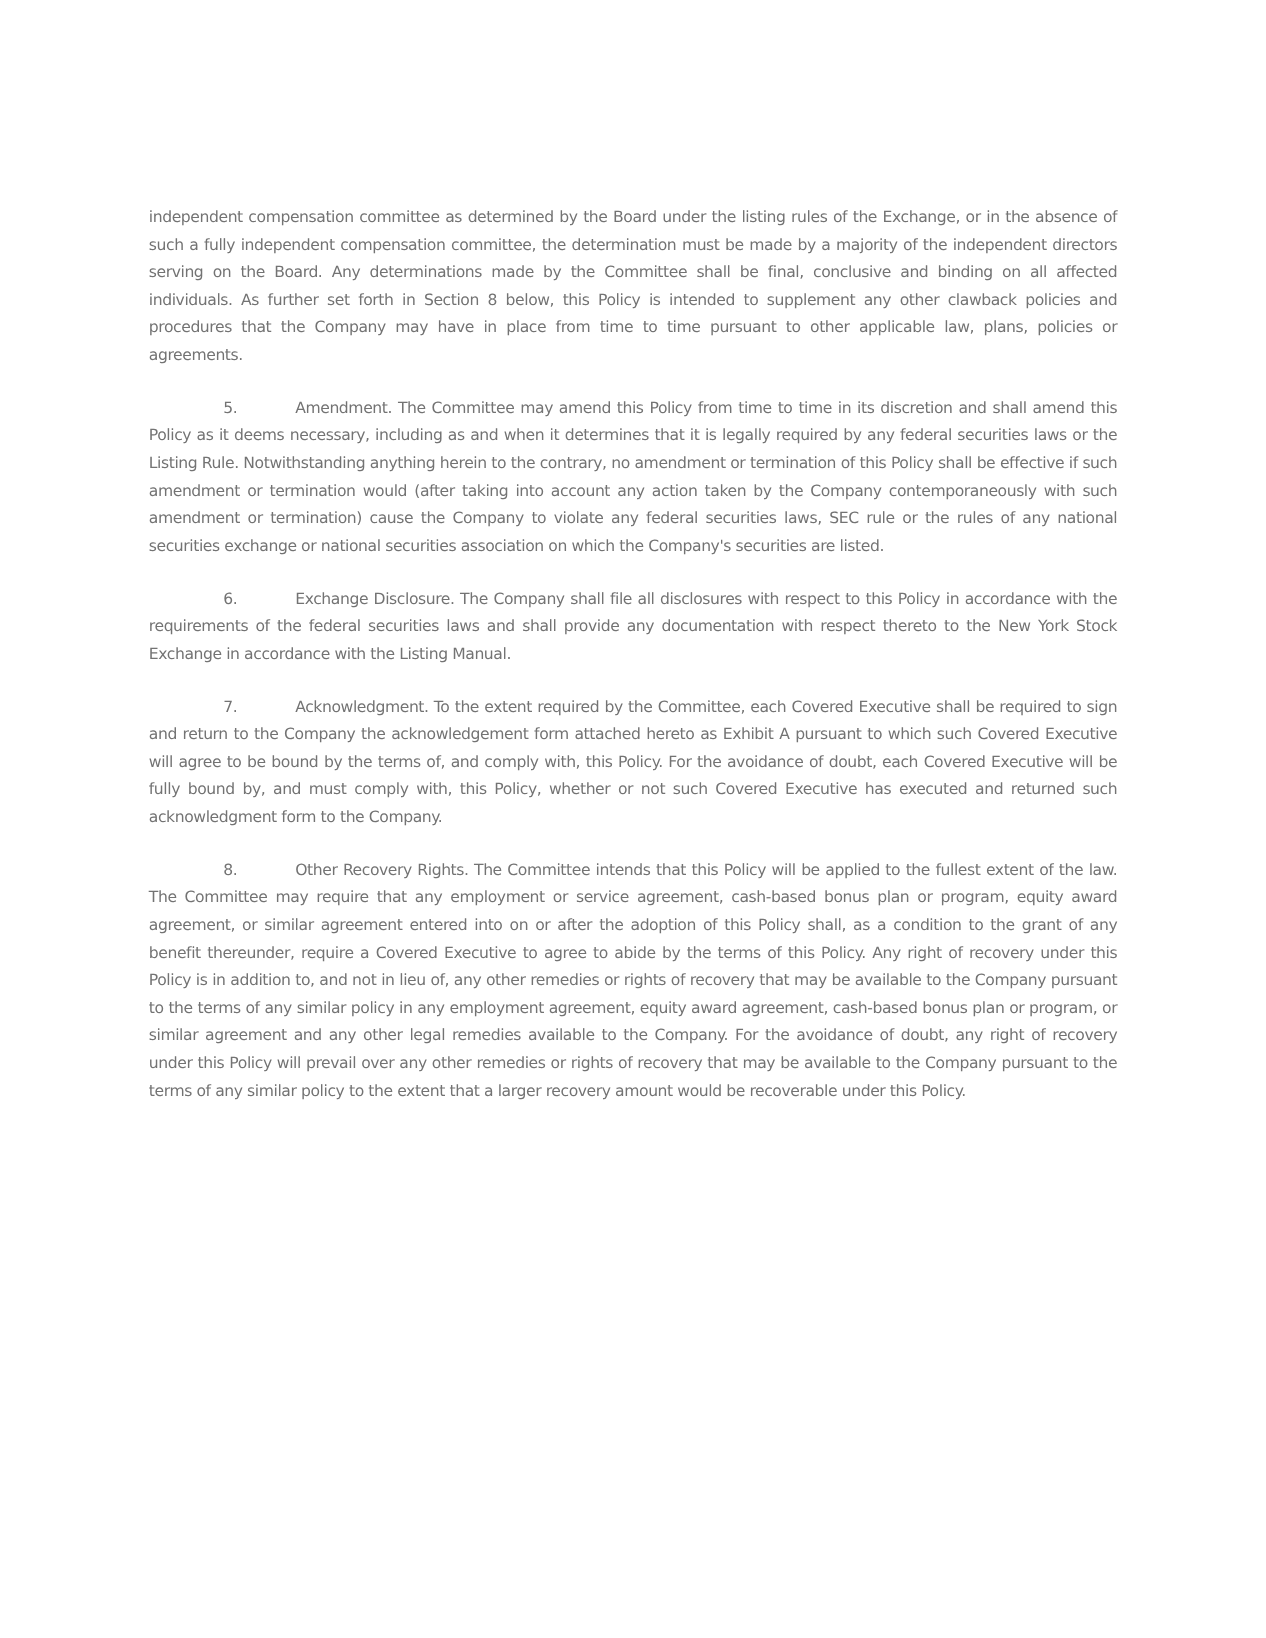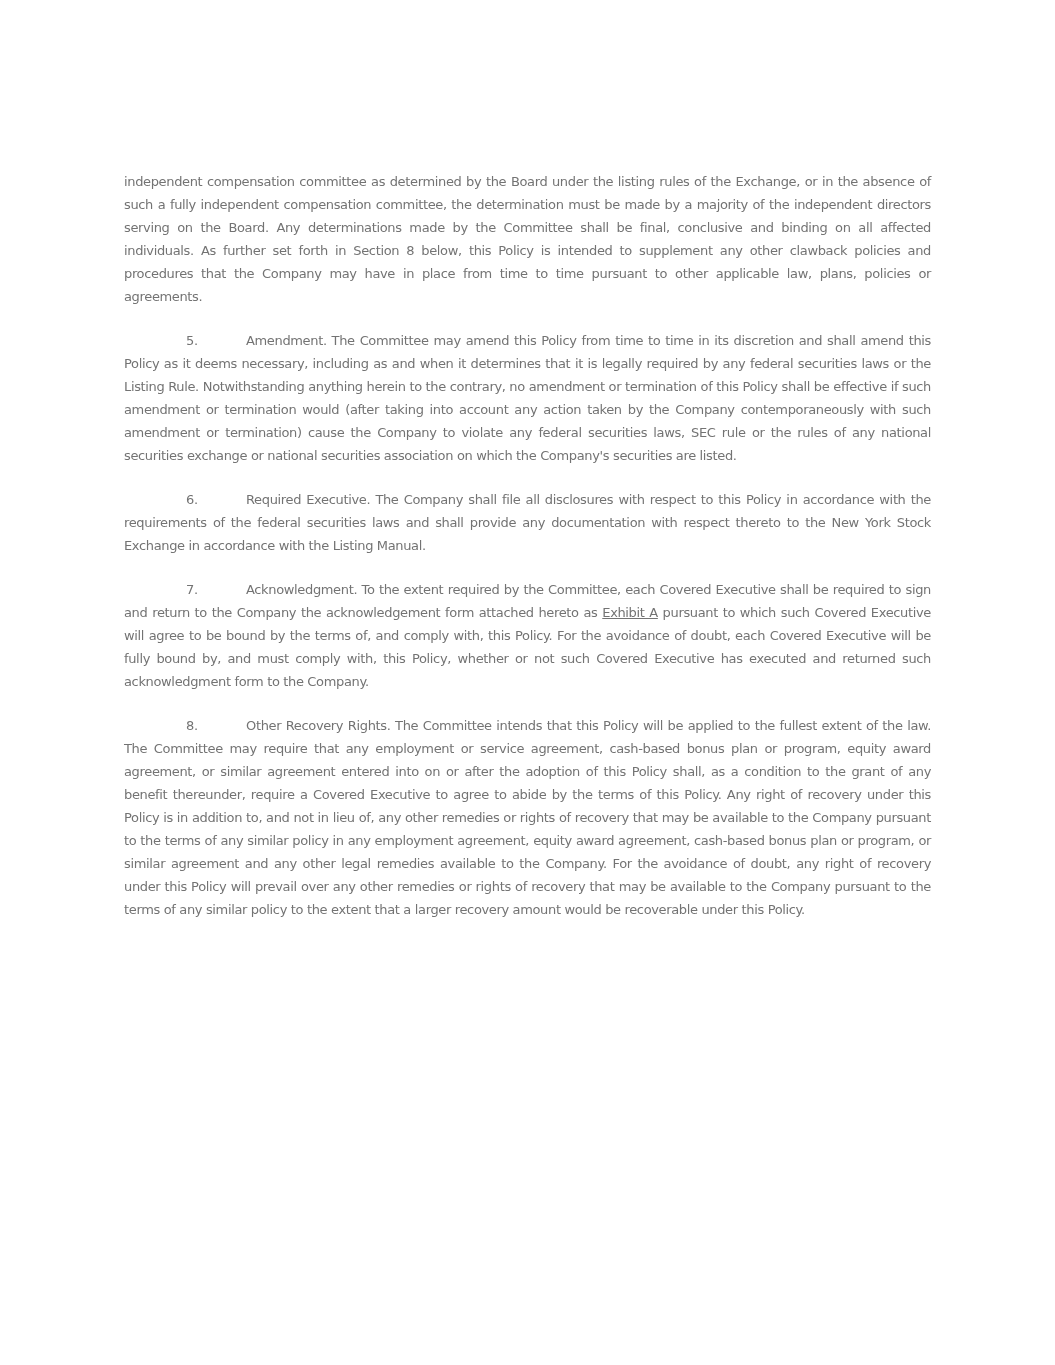--- a/index.html
+++ b/index.html
@@ -33,31 +33,30 @@
     }
     .num {
       display: inline-block;
       width: 60px;
       margin-left: 62px;
     }
     .heading {
       font-weight: normal;
     }
     .link {
-      text-decoration: underline;
     }
   </style>
 </head>
 <body>
 
 <div class="page">
 
   <p class="para">independent compensation committee as determined by the Board under the listing rules of the Exchange, or in the absence of such a fully independent compensation committee, the determination must be made by a majority of the independent directors serving on the Board. Any determinations made by the Committee shall be final, conclusive and binding on all affected individuals. As further set forth in Section 8 below, this Policy is intended to supplement any other clawback policies and procedures that the Company may have in place from time to time pursuant to other applicable law, plans, policies or agreements.</p>
 
   <p class="para"><span class="num">5.</span><span class="heading">Amendment.</span><span> The Committee may amend this Policy from time to time in its discretion and shall amend this Policy as it deems necessary, including as and when it determines that it is legally required by any federal securities laws or the Listing Rule. Notwithstanding anything herein to the contrary, no amendment or termination of this Policy shall be effective if such amendment or termination would (after taking into account any action taken by the Company contemporaneously with such amendment or termination) cause the Company to violate any federal securities laws, SEC rule or the rules of any national securities exchange or national securities association on which the Company's securities are listed.</span></p>
 
-  <p class="para"><span class="num">6.</span><span class="heading">Required Executive.</span><span> The Company shall file all disclosures with respect to this Policy in accordance with the requirements of the federal securities laws and shall provide any documentation with respect thereto to the New York Stock Exchange in accordance with the Listing Manual.</span></p>
+  <p class="para"><span class="num">6.</span><span class="heading">Exchange Disclosure.</span><span> The Company shall file all disclosures with respect to this Policy in accordance with the requirements of the federal securities laws and shall provide any documentation with respect thereto to the New York Stock Exchange in accordance with the Listing Manual.</span></p>
 
   <p class="para"><span class="num">7.</span><span class="heading">Acknowledgment.</span><span> To the extent required by the Committee, each Covered Executive shall be required to sign and return to the Company the acknowledgement form attached hereto as </span><span class="link">Exhibit A</span><span> pursuant to which such Covered Executive will agree to be bound by the terms of, and comply with, this Policy. For the avoidance of doubt, each Covered Executive will be fully bound by, and must comply with, this Policy, whether or not such Covered Executive has executed and returned such acknowledgment form to the Company.</span></p>
 
   <p class="para"><span class="num">8.</span><span class="heading">Other Recovery Rights.</span><span> The Committee intends that this Policy will be applied to the fullest extent of the law. The Committee may require that any employment or service agreement, cash-based bonus plan or program, equity award agreement, or similar agreement entered into on or after the adoption of this Policy shall, as a condition to the grant of any benefit thereunder, require a Covered Executive to agree to abide by the terms of this Policy. Any right of recovery under this Policy is in addition to, and not in lieu of, any other remedies or rights of recovery that may be available to the Company pursuant to the terms of any similar policy in any employment agreement, equity award agreement, cash-based bonus plan or program, or similar agreement and any other legal remedies available to the Company. For the avoidance of doubt, any right of recovery under this Policy will prevail over any other remedies or rights of recovery that may be available to the Company pursuant to the terms of any similar policy to the extent that a larger recovery amount would be recoverable under this Policy.</span></p>
 
 </div>
 
 </body></html>

